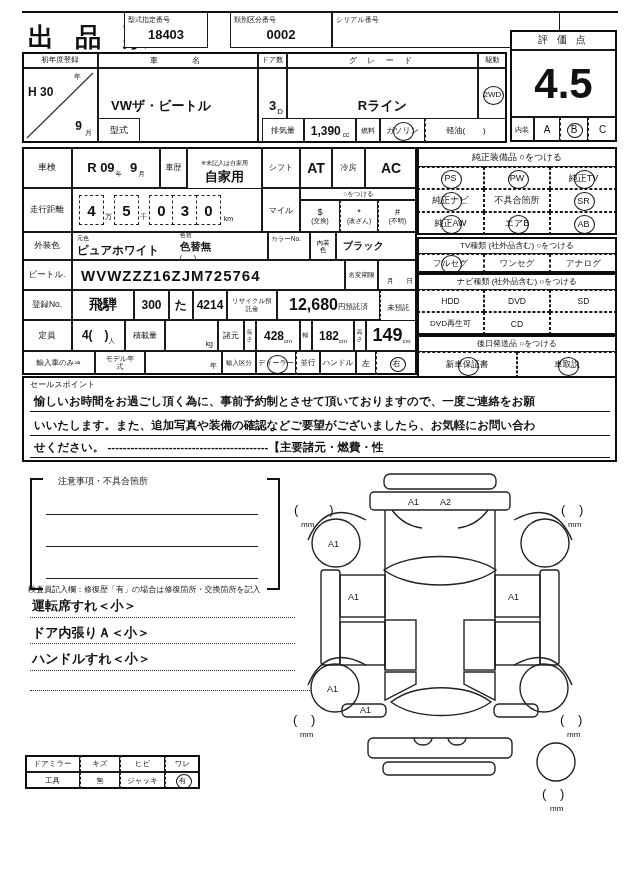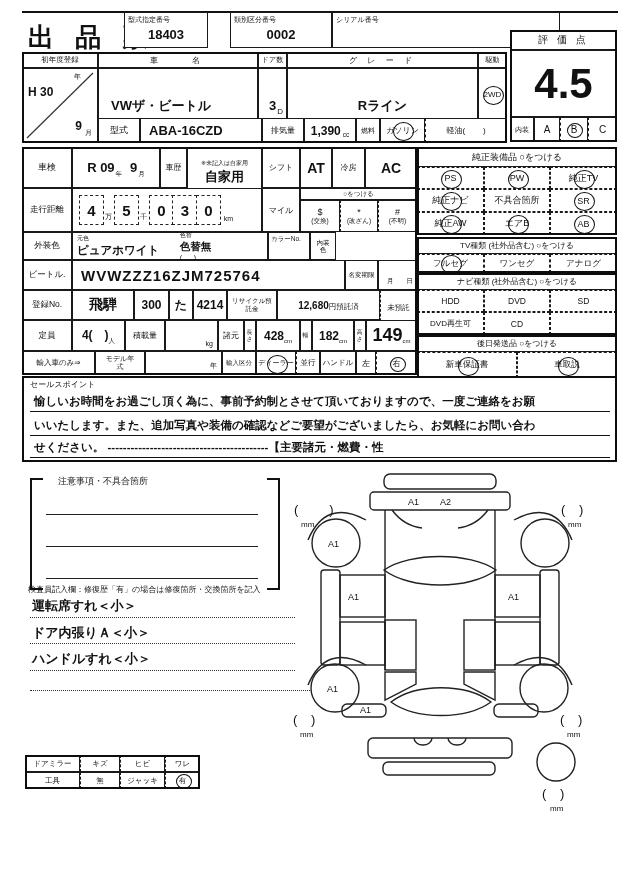--- a/index.html
+++ b/index.html
@@ -110,23 +110,20 @@
     <span class="bold" style="font-size:13px">Rライン</span>
   </div>
   <div class="c col" style="left:478px;top:68px;width:29px;height:75px">
     <span class="ring" style="font-size:8px;margin-top:8px">2WD</span>
     <span style="font-size:8px;margin-top:22px">4WD</span>
   </div>
 
   <div class="c" style="left:98px;top:118px;width:42px;height:25px">
     <span style="font-size:9px">型式</span>
     </div>
-  <div class="c left" style="left:140px;top:118px;width:122px;height:25px;padding-left:8px">
-    <span class="bold" style="font-size:13px">ABA-16CZD</span>
-    </div>
   <div class="c" style="left:262px;top:118px;width:42px;height:25px">
     <span style="font-size:8px">排気量</span>
     </div>
   <div class="c" style="left:304px;top:118px;width:52px;height:25px">
     <span class="bold" style="font-size:12px">1,390</span>
     <span style="font-size:6.5px;margin:8px 0 0 2px">cc</span>
     </div>
   <div class="c" style="left:356px;top:118px;width:24px;height:25px">
     <span style="font-size:7px">燃料</span>
     </div>
@@ -213,20 +210,23 @@
       <span class="bold" style="font-size:10.5px">色替無</span>
       <span class="pre" style="font-size:7px">(      )</span>
     </div>
   </div>
   <div class="c" style="left:268px;top:232px;width:42px;height:28px">
     <span class="abs lab" style="left:2px;top:2px;font-size:6.5px">カラーNo.</span>
     </div>
   <div class="c" style="left:310px;top:232px;width:26px;height:28px">
     <span style="font-size:6.5px;line-height:7px;width:15px;text-align:center">内装色</span>
     </div>
+  <div class="c left" style="left:336px;top:232px;width:81px;height:28px;padding-left:6px">
+    <span class="bold" style="font-size:10px">ブラック</span>
+    </div>
 
   <div class="c" style="left:22px;top:260px;width:50px;height:30px">
     <span style="font-size:8.5px">ビートル.</span>
     </div>
   <div class="c left" style="left:72px;top:260px;width:273px;height:30px;padding-left:8px">
     <span class="bold" style="font-size:15px;letter-spacing:1px">WVWZZZ16ZJM725764</span>
     </div>
   <div class="c" style="left:345px;top:260px;width:33px;height:30px">
     <span style="font-size:6.5px;line-height:8px;width:26px;text-align:center">名変期限</span>
     </div>
@@ -246,21 +246,21 @@
   <div class="c" style="left:169px;top:290px;width:24px;height:30px">
     <span class="bold" style="font-size:12px">た</span>
     </div>
   <div class="c" style="left:193px;top:290px;width:34px;height:30px">
     <span class="bold" style="font-size:12px">4214</span>
     </div>
   <div class="c" style="left:227px;top:290px;width:50px;height:30px">
     <span style="font-size:6.5px;line-height:8px;width:42px;text-align:center">リサイクル預託金</span>
     </div>
   <div class="c" style="left:277px;top:290px;width:103px;height:30px">
-    <span class="bold" style="font-size:10px">12,680</span>
+    <span class="bold" style="font-size:16px">12,680</span>
     <span style="font-size:7.5px;margin-top:4px">円預託済</span>
     </div>
   <div class="c dashL" style="left:380px;top:290px;width:37px;height:36px">
     <span style="font-size:7.5px">未預託</span>
     </div>
 
   <div class="c" style="left:22px;top:320px;width:50px;height:31px">
     <span style="font-size:8.5px">定員</span>
     </div>
   <div class="c" style="left:72px;top:320px;width:53px;height:31px">

